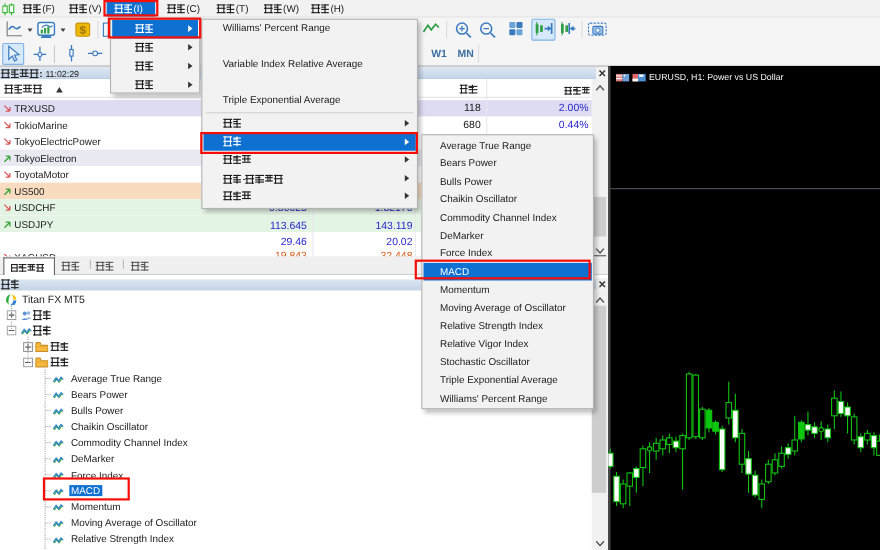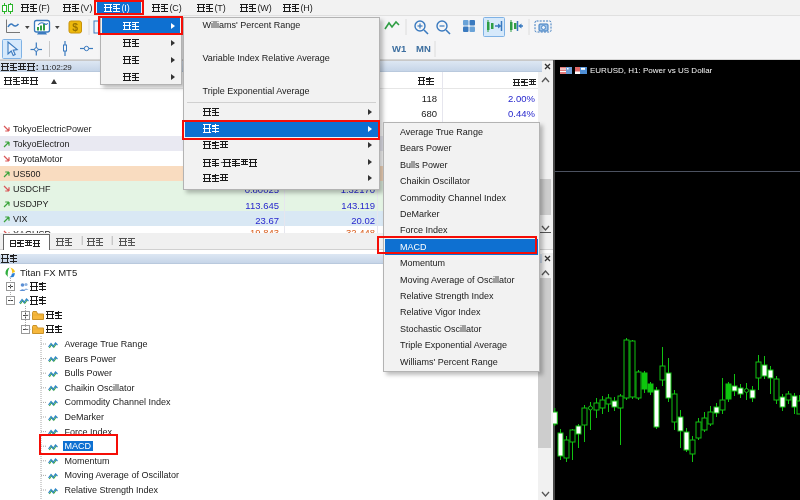--- a/index.html
+++ b/index.html
@@ -106,20 +106,32 @@
     </div>
 <div class="ab" style="left:0;top:72px;width:538px;height:17px;background:#fff;border-bottom:1px solid #e6e6e6;color:#222">
       <span style="position:absolute;left:4px;top:4px"><i class="cj g0 " style="width:7.7px;height:8.3px;margin-right:1px"></i><i class="cj g1 " style="width:7.7px;height:8.3px;margin-right:1px"></i><i class="cj g2 " style="width:7.7px;height:8.3px;margin-right:1px"></i><i class="cj g0 " style="width:7.7px;height:8.3px;margin-right:1px"></i></span>
       <span class="ab" style="left:51px;top:7px;width:0;height:0;border-bottom:5px solid #333;border-left:3.5px solid transparent;border-right:3.5px solid transparent"></span>
       <span class="ab" style="left:418px;top:4px"><i class="cj g0 " style="width:7.3px;height:7.8px;margin-right:1px"></i><i class="cj g1 " style="width:7.3px;height:7.8px;margin-right:1px"></i></span>
       <span class="ab" style="left:513px;top:5px"><i class="cj g0 " style="width:6.9px;height:7.4px;margin-right:1px"></i><i class="cj g1 " style="width:6.9px;height:7.4px;margin-right:1px"></i><i class="cj g2 " style="width:6.9px;height:7.4px;margin-right:1px"></i></span>
     </div>
 <div class="ab" style="left:283.5px;top:72px;width:1px;height:161px;background:#e6e6ee;z-index:2"></div>
 <div class="ab" style="left:376.5px;top:72px;width:1px;height:161px;background:#e6e6ee;z-index:2"></div>
 <div class="ab" style="left:441.5px;top:72px;width:1px;height:161px;background:#e6e6ee;z-index:2"></div>
+<div class="ab" style="left:0;top:90.6px;width:538px;height:15.1px;background:#dedcf2;color:#1b1b1b">
+      <svg width="8" height="8" style="position:absolute;left:3px;top:4px">
+        <path d="M1 1 L6 6 M6 6 L6 2.2 M6 6 L2.2 6" stroke="#d95757" stroke-width="1.2" fill="none"></path>
+      </svg>
+      <span style="position:absolute;left:13px;top:3px;font-size:9px">TRXUSD</span>
+    </div>
+<div class="ab" style="left:0;top:105.6px;width:538px;height:15.1px;background:#ffffff;color:#1b1b1b">
+      <svg width="8" height="8" style="position:absolute;left:3px;top:4px">
+        <path d="M1 1 L6 6 M6 6 L6 2.2 M6 6 L2.2 6" stroke="#d95757" stroke-width="1.2" fill="none"></path>
+      </svg>
+      <span style="position:absolute;left:13px;top:3px;font-size:9px">TokioMarine</span>
+    </div>
 <div class="ab" style="left:0;top:120.7px;width:538px;height:15.1px;background:#ffffff;color:#1b1b1b">
       <svg width="8" height="8" style="position:absolute;left:3px;top:4px">
         <path d="M1 1 L6 6 M6 6 L6 2.2 M6 6 L2.2 6" stroke="#d95757" stroke-width="1.2" fill="none"></path>
       </svg>
       <span style="position:absolute;left:13px;top:3px;font-size:9px">TokyoElectricPower</span>
     </div>
 <div class="ab" style="left:0;top:135.8px;width:538px;height:15.1px;background:#e9e9f2;color:#1b1b1b">
       <svg width="8" height="8" style="position:absolute;left:3px;top:4px">
         <path d="M1 7 L6 2 M6 2 L6 5.8 M6 2 L2.2 2" stroke="#3aa33a" stroke-width="1.2" fill="none"></path>
       </svg>
@@ -141,42 +153,36 @@
       <svg width="8" height="8" style="position:absolute;left:3px;top:4px">
         <path d="M1 1 L6 6 M6 6 L6 2.2 M6 6 L2.2 6" stroke="#d95757" stroke-width="1.2" fill="none"></path>
       </svg>
       <span style="position:absolute;left:13px;top:3px;font-size:9px">USDCHF</span>
     </div>
 <div class="ab" style="left:0;top:196.0px;width:538px;height:15.1px;background:#e4f4e4;color:#1b1b1b">
       <svg width="8" height="8" style="position:absolute;left:3px;top:4px">
         <path d="M1 7 L6 2 M6 2 L6 5.8 M6 2 L2.2 2" stroke="#3aa33a" stroke-width="1.2" fill="none"></path>
       </svg>
       <span style="position:absolute;left:13px;top:3px;font-size:9px">USDJPY</span>
-    </div>
-<div class="ab" style="left:0;top:211.0px;width:538px;height:15.1px;background:#d9e8f4;color:#1b1b1b">
-      <svg width="8" height="8" style="position:absolute;left:3px;top:4px">
-        <path d="M1 7 L6 2 M6 2 L6 5.8 M6 2 L2.2 2" stroke="#3aa33a" stroke-width="1.2" fill="none"></path>
-      </svg>
-      <span style="position:absolute;left:13px;top:3px;font-size:9px">VIX</span>
     </div>
 <div class="ab" style="left:0;top:226.1px;width:538px;height:15.1px;background:#ffffff;color:#1b1b1b">
       <svg width="8" height="8" style="position:absolute;left:3px;top:4px">
         <path d="M1 1 L6 6 M6 6 L6 2.2 M6 6 L2.2 6" stroke="#d95757" stroke-width="1.2" fill="none"></path>
       </svg>
       <span style="position:absolute;left:13px;top:3px;font-size:9px">XAGUSD</span>
     </div>
 <div class="num" style="left:380px;top:93px;width:57px;color:#1a1a1a">118</div>
 <div class="num" style="left:480px;top:92.5px;width:55px;color:#2727cd">2.00%</div>
 <div class="num" style="left:380px;top:108px;width:57px;color:#1a1a1a">680</div>
 <div class="num" style="left:480px;top:108px;width:55px;color:#2727cd">0.44%</div>
 <div class="num" style="left:220px;top:184.0px;width:59px">0.80025</div>
 <div class="num" style="left:316px;top:184.0px;width:59px">1.32170</div>
 <div class="num" style="left:220px;top:199.5px;width:59px">113.645</div>
 <div class="num" style="left:316px;top:199.5px;width:59px">143.119</div>
-<div class="num" style="left:220px;top:214.5px;width:59px">23.67</div>
+<div class="num" style="left:220px;top:214.5px;width:59px">29.46</div>
 <div class="num" style="left:316px;top:214.5px;width:59px">20.02</div>
 <div class="num" style="left:220px;top:226.5px;width:59px;color:#d95e1e">19.843</div>
 <div class="num" style="left:316px;top:226.5px;width:59px;color:#d95e1e">32.448</div>
 <style>.num{font-size:9.5px}</style>
 <div class="ab" style="left:542px;top:61px;width:11px;height:11px;background:#f1f1f1">
       <svg width="7" height="7" style="position:absolute;left:1.5px;top:2px">
         <path d="M1 1 L6 6 M6 1 L1 6" stroke="#333" stroke-width="1.3"></path>
       </svg>
     </div>
 <div class="ab" style="left:537.5px;top:72px;width:15.5px;height:161px;background:#f1f1f1">

